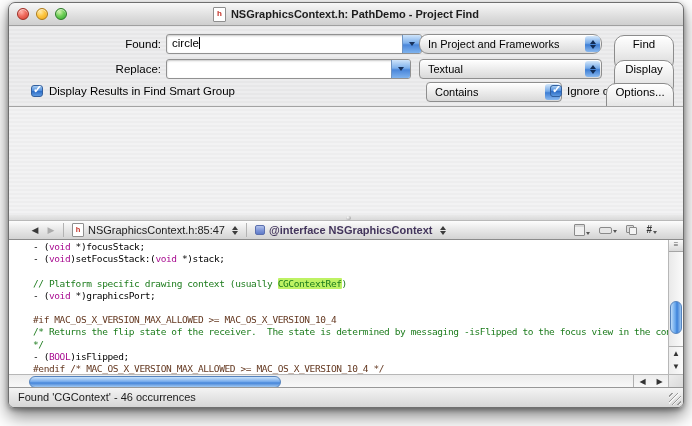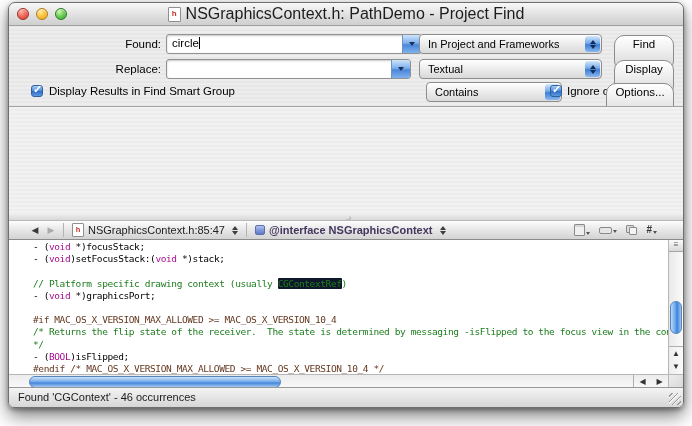--- a/index.html
+++ b/index.html
@@ -16,21 +16,21 @@
     background:linear-gradient(#f8f8f8,#dcdcdc 65%,#cfcfcf);
     border-bottom:1px solid #a0a0a0;border-radius:7px 7px 0 0;}
   .lights{position:absolute;left:8px;top:5px;display:flex;gap:7px;}
   .light{width:12px;height:12px;border-radius:50%;box-shadow:inset 0 1px 1px rgba(255,255,255,.7);}
   .light.red{background:radial-gradient(circle at 35% 30%,#ffb0a8,#ef6a5d 45%,#d0382c);border:1px solid #9e2a20;box-sizing:border-box;}
   .light.yellow{background:radial-gradient(circle at 35% 30%,#ffeaa6,#fdc63f 45%,#eda219);border:1px solid #ad7a14;box-sizing:border-box;}
   .light.green{background:radial-gradient(circle at 35% 30%,#d2f3ae,#6ecf56 45%,#2da32f);border:1px solid #2a7a24;box-sizing:border-box;}
   .titlewrap{position:absolute;left:0;right:0;top:3px;display:flex;justify-content:center;align-items:center;gap:5px;height:16px;}
   .docicon{width:11px;height:13px;background:#fff;border:1px solid #8f8f8f;border-radius:1px;
     font-size:8px;font-weight:bold;color:#c42f24;text-align:center;line-height:12px;}
-  .title-text{font-size:16px;font-weight:normal;color:#1d1d1d;}
+  .title-text{font-size:11px;font-weight:bold;color:#1d1d1d;}
   
   .flabel{position:absolute;font-size:11.5px;color:#000;text-align:right;width:92px;line-height:20px;}
   .combo{position:absolute;height:20px;background:#fff;border:1px solid #919191;border-radius:3px;
     box-shadow:inset 0 1px 2px rgba(0,0,0,.22);box-sizing:border-box;}
   .combo .val{position:absolute;left:5px;top:2px;font-size:11.5px;color:#000;white-space:pre;}
   .caret{display:inline-block;width:1px;height:12px;background:#000;vertical-align:-2px;}
   .combo .drop{position:absolute;right:0;top:0;bottom:0;width:18px;border-radius:0 2px 2px 0;
     background:linear-gradient(#cfe4fa,#7db0ec 45%,#4a86da 55%,#7fb3ee);
     border-left:1px solid #6e93c2;display:flex;align-items:center;justify-content:center;}
   .tri-dn-w{width:0;height:0;border-left:3.5px solid transparent;border-right:3.5px solid transparent;border-top:4.5px solid #17315c;}
@@ -81,21 +81,21 @@
   .ic-hash{font-size:10px;font-weight:bold;color:#333;line-height:10px;}
   .navic .mini{width:0;height:0;border-left:2.5px solid transparent;border-right:2.5px solid transparent;border-top:3.5px solid #555;margin-bottom:1px;}
   
   .codewrap{position:absolute;left:0;right:0;top:237px;height:149px;background:#fff;}
   .codelines{position:absolute;left:0;top:0;right:15px;bottom:15px;overflow:hidden;
     padding:1px 0 0 24px;font-family:"DejaVu Sans Mono",monospace;font-size:9.5px;letter-spacing:-0.4px;
     line-height:12.2px;white-space:pre;color:#000;}
   .seg-p{color:#000;}
   .seg-k{color:#a90d91;}
   .seg-c{color:#1d7c1d;}
-  .seg-ch{color:#1d7c1d;background:#0f172a;border-radius:1px;}
+  .seg-ch{color:#1d7c1d;background:#bef264;border-radius:1px;}
   .seg-pre{color:#643820;}
   
   .vscroll{position:absolute;right:0;top:0;width:15px;bottom:15px;background:linear-gradient(90deg,#e9e9e9,#fbfbfb);border-left:1px solid #b7b7b7;box-sizing:border-box;}
   .splitbtn{position:absolute;left:0;right:0;top:0;height:11px;border-bottom:1px solid #a5a5a5;
     background:linear-gradient(#fafafa,#d9d9d9);font-size:8px;line-height:10px;text-align:center;color:#555;}
   .vthumb{position:absolute;left:1px;width:12px;top:61px;height:33px;border-radius:7px;
     background:linear-gradient(90deg,#bcdbf9,#63a3ea 45%,#3c80d8 60%,#9cc6f1);border:1px solid #5583bd;box-sizing:border-box;}
   .varrows{position:absolute;left:0;right:0;bottom:0;height:27px;background:linear-gradient(90deg,#ededed,#fafafa);border-top:1px solid #b0b0b0;}
   .varrows .a{height:13px;text-align:center;font-size:8px;line-height:13px;color:#333;}
   .hscroll{position:absolute;left:0;right:15px;bottom:0;height:15px;background:linear-gradient(#ececec,#fafafa);border-top:1px solid #b7b7b7;box-sizing:border-box;}
@@ -129,21 +129,21 @@
       </div>
     </div>
 
     <div class="flabel" style="left:60px;top:31px;">Found:</div>
     <div class="combo" style="left:157px;top:31px;width:256px;">
       <span class="val"><span>circle</span><span class="caret"></span></span>
       <span class="drop">
           <span class="tri-dn-w"></span>
         </span>
     </div>
-    <div class="popup" style="left:410px;top:31px;width:183px;">
+    <div class="popup" style="left:410px;top:31px;width:183px;border-radius:9px;">
       <span class="ptext">In Project and Frameworks</span>
       <span class="pseg">
           <span class="mini-up"></span>
           <span class="mini-dn"></span>
         </span>
     </div>
     <div class="pushbtn" style="left:605px;top:32px;width:60px;">Find</div>
 
     <div class="flabel" style="left:60px;top:56px;">Replace:</div>
     <div class="combo" style="left:157px;top:56px;width:245px;">

